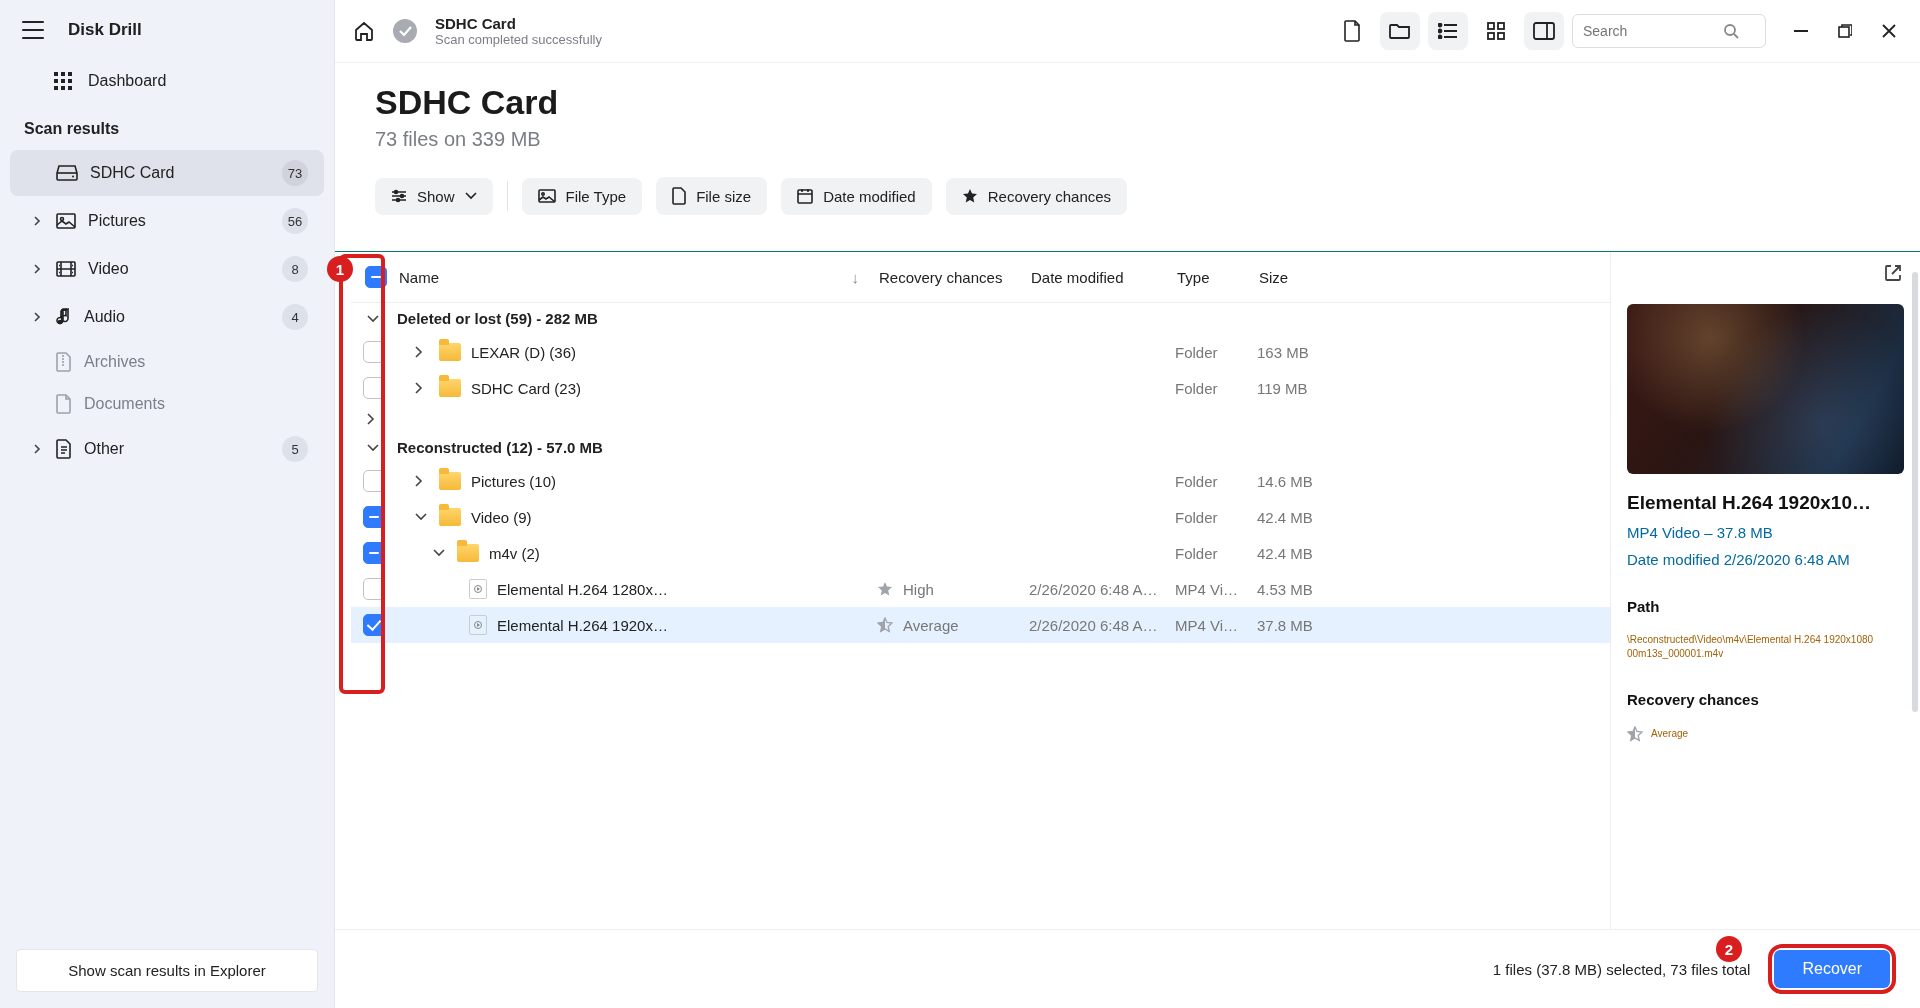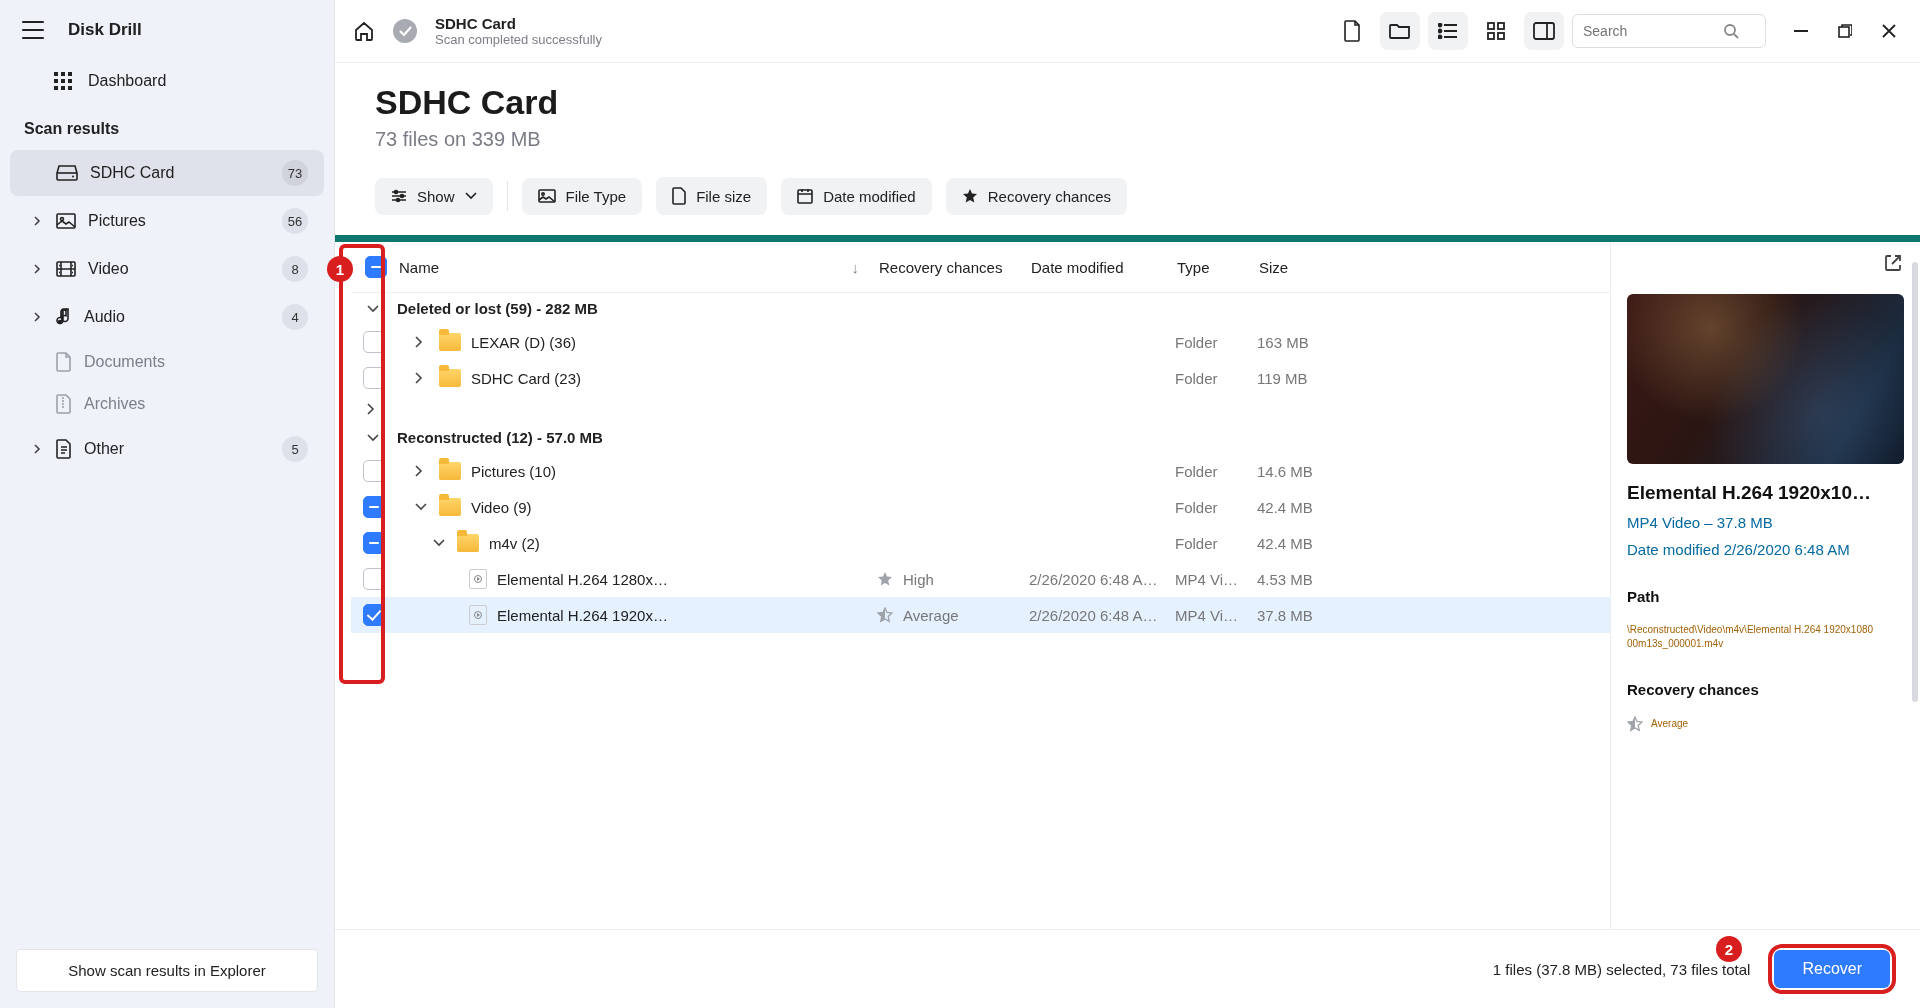--- a/index.html
+++ b/index.html
@@ -40,21 +40,21 @@
 .tb-search input { border:none; outline:none; font-size:14px; color:#444; width:140px; background:transparent; }
 .win-btns { display:flex; gap:18px; margin-left:14px; }
 .win-btn { width:26px; height:26px; display:flex; align-items:center; justify-content:center; cursor:pointer; }
 
 
 .page-head { padding: 20px 40px 12px 40px; }
 .big-title { font-size:34px; font-weight:700; color:#1b1b1b; }
 .sub-title { font-size:20px; color:#7a7d85; margin-top:6px; }
 
 
-.filter-bar { display:flex; align-items:center; gap:14px; padding: 14px 40px 20px 40px; border-bottom:7px solid #0f766e; }
+.filter-bar { display:flex; align-items:center; gap:14px; padding: 14px 40px 36px 40px; border-bottom:1px solid #0f766e; }
 .chip { display:flex; align-items:center; gap:10px; background:#f1f2f4; border-radius:8px; padding:10px 16px; font-size:15px; color:#222; cursor:pointer; }
 .divider-v { width:1px; height:30px; background:#e2e4e8; }
 
 
 .table-area { flex:1; display:flex; overflow:hidden; }
 .table-wrap { flex:1; overflow:auto; padding: 0 0 0 16px; position:relative; }
 .table-header { display:flex; align-items:center; padding: 14px 0 14px 2px; border-bottom:1px solid #eceef0; }
 .col-check { width:46px; display:flex; justify-content:center; }
 .col-name { flex: 0 0 480px; display:flex; align-items:center; gap:8px; font-size:15px; font-weight:500; }
 .col-rec { flex:0 0 152px; font-size:15px; }
@@ -208,37 +208,37 @@
     </div>
     <span class="sb-count">4</span>
   </div>
 
   <div class="sb-item muted">
     <div class="sb-item-left">
       <span class="sb-expand"></span>
       <span>
           <svg width="16" height="20" viewBox="0 0 16 20" fill="none" stroke="#9da1a9" stroke-width="1.6">
             <path d="M2 1h8l4 4v13a1 1 0 0 1-1 1H2a1 1 0 0 1-1-1V2a1 1 0 0 1 1-1z"></path>
-            <path d="M10 1v4h4"></path>
-          </svg>
-        </span>
-      <span class="sb-label">Documents</span>
+            <path d="M7 3v2M7 6v2M7 9v2M7 12v2"></path>
+          </svg>
+        </span>
+      <span class="sb-label">Archives</span>
     </div>
   </div>
 
   <div class="sb-item muted">
     <div class="sb-item-left">
       <span class="sb-expand"></span>
       <span>
           <svg width="16" height="20" viewBox="0 0 16 20" fill="none" stroke="#9da1a9" stroke-width="1.6">
             <path d="M2 1h8l4 4v13a1 1 0 0 1-1 1H2a1 1 0 0 1-1-1V2a1 1 0 0 1 1-1z"></path>
-            <path d="M7 3v2M7 6v2M7 9v2M7 12v2"></path>
-          </svg>
-        </span>
-      <span class="sb-label">Archives</span>
+            <path d="M10 1v4h4"></path>
+          </svg>
+        </span>
+      <span class="sb-label">Documents</span>
     </div>
   </div>
 
   <div class="sb-item">
     <div class="sb-item-left">
       <span class="sb-expand">
           <svg width="10" height="10" viewBox="0 0 10 10">
             <path d="M3 1l4 4-4 4" stroke="#444" stroke-width="1.6" fill="none"></path>
           </svg>
         </span>

